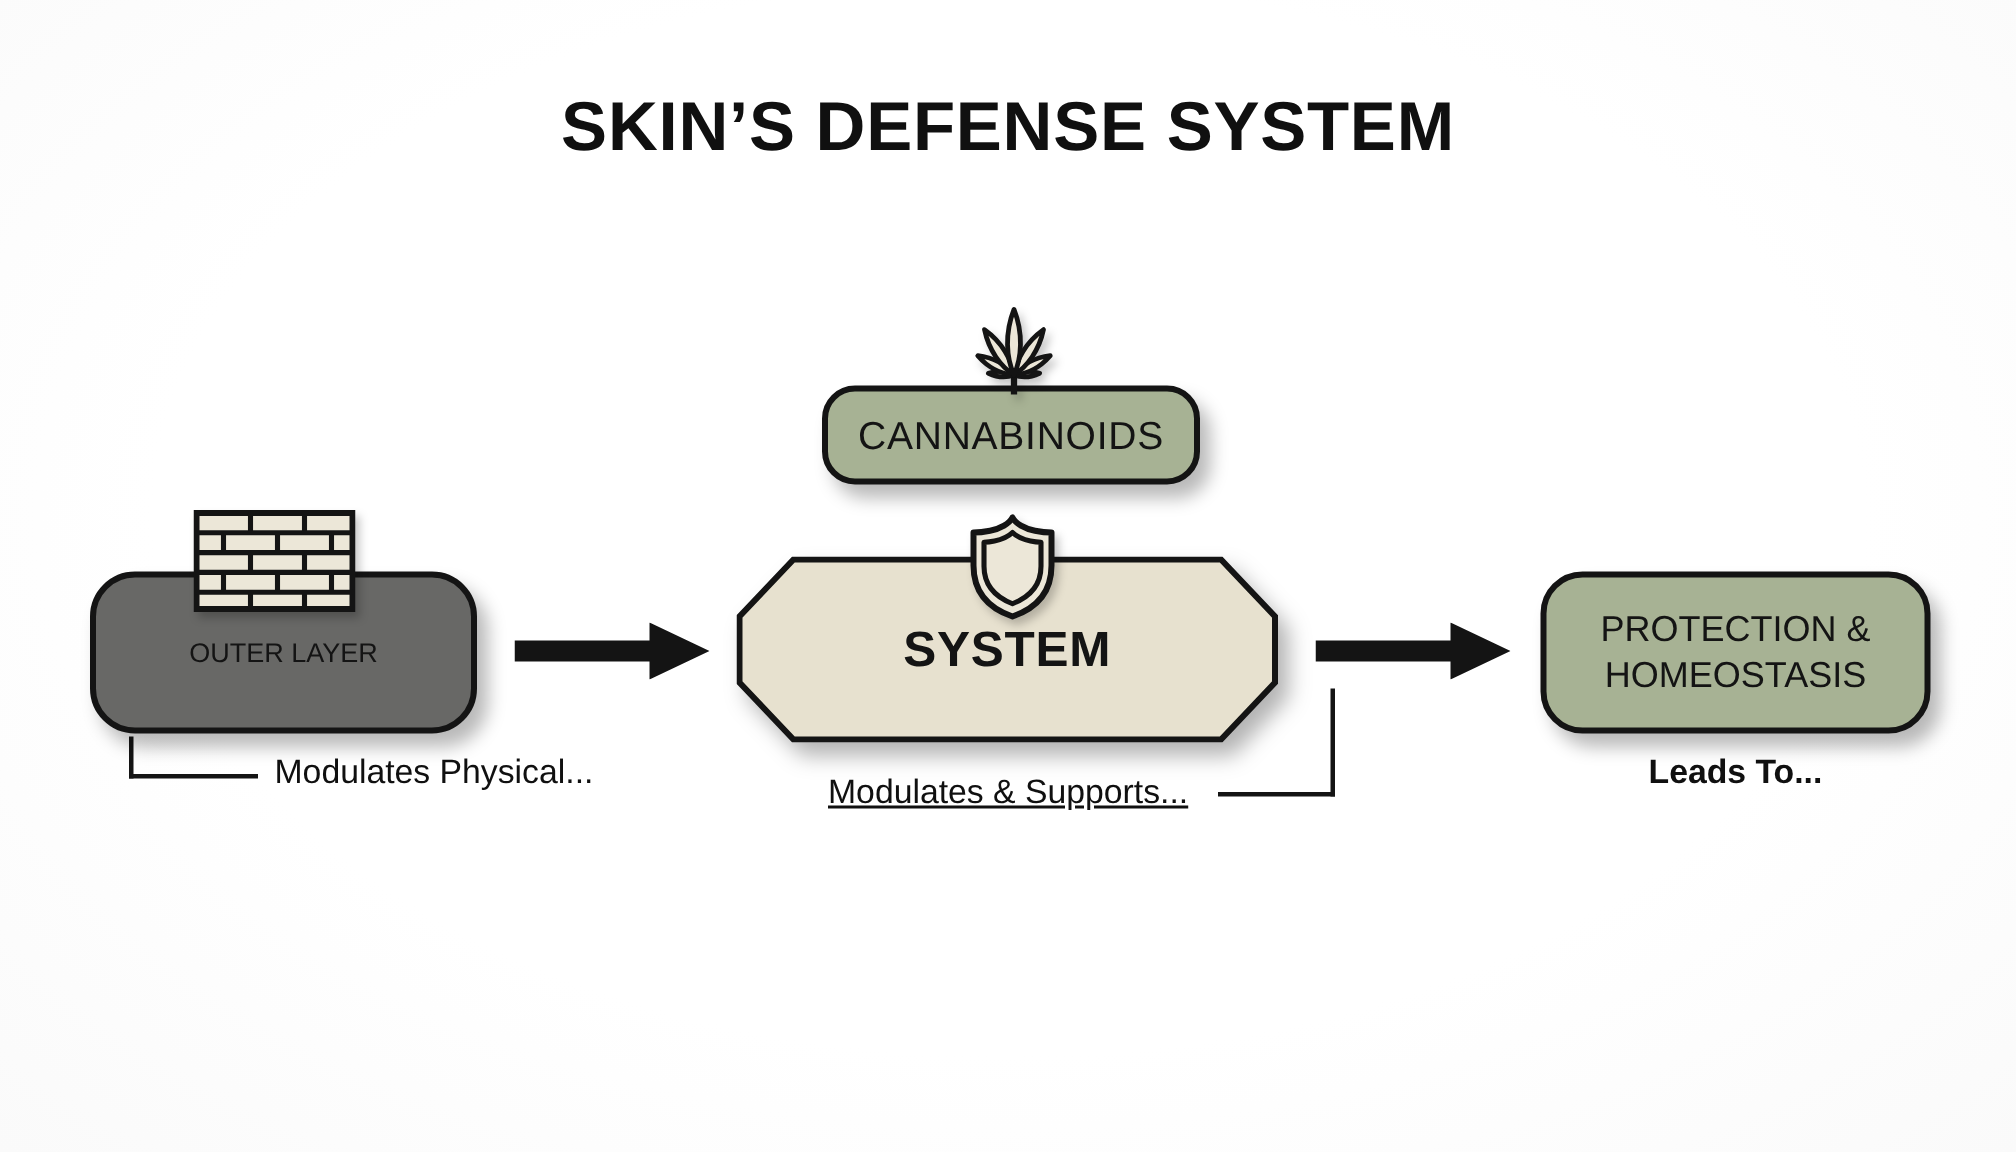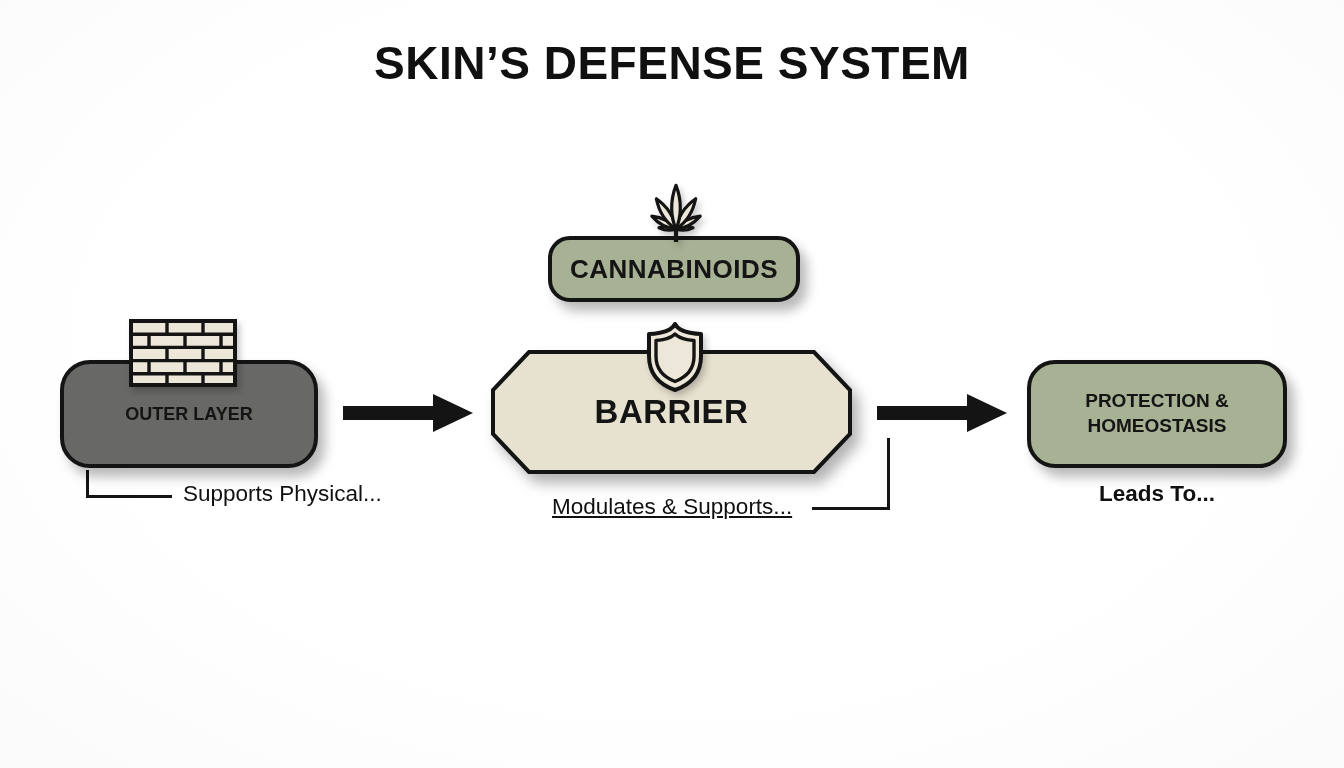--- a/index.html
+++ b/index.html
@@ -2,34 +2,34 @@
 <html><head>
 <meta charset="utf-8">
 <style>
   html,body{margin:0;padding:0;}
   body{
     width:1344px;height:768px;overflow:hidden;
     background:radial-gradient(ellipse at 50% 45%, #ffffff 60%, #fafafa 100%);
     font-family:"Liberation Sans","DejaVu Sans",sans-serif;
     color:#141414;position:relative;
   }
-  .abs{position:absolute;}
+  .abs{position:absolute;margin-top:21px;}
   .title{
     left:0;top:36px;width:1344px;text-align:center;
     font-size:46px;font-weight:800;letter-spacing:.5px;color:#101010;
   }
   .node{
     box-sizing:border-box;border:4px solid #141414;
     display:flex;align-items:center;justify-content:center;text-align:center;
-    font-weight:700;color:#141414;
+    font-weight:400;color:#141414;
     box-shadow:7px 9px 12px rgba(0,0,0,.28);
   }
   .node-gray{left:60px;top:360px;width:258px;height:108px;border-radius:30px;background:#686866;font-size:18px;z-index:2;}
   .node-green-cann{left:548px;top:236px;width:252px;height:66px;border-radius:22px;background:#a7b294;font-size:26px;z-index:2;letter-spacing:.5px;}
-  .node-green-prot{left:1027px;top:360px;width:260px;height:108px;border-radius:28px;background:#a7b294;font-size:19px;line-height:1.3;z-index:2;}
+  .node-green-prot{left:1027px;top:360px;width:260px;height:108px;border-radius:28px;background:#a7b294;font-size:24px;line-height:1.3;z-index:2;}
   .node-green-prot .inner{width:230px;}
   .octagon-wrap{left:491px;top:350px;width:361px;height:124px;z-index:1;filter:drop-shadow(7px 9px 7px rgba(0,0,0,.3));}
   .octagon-label{left:491px;top:350px;width:361px;height:124px;display:flex;align-items:center;justify-content:center;font-size:33px;font-weight:800;z-index:2;letter-spacing:.5px;}
   .icon{z-index:3;filter:drop-shadow(3px 4px 3px rgba(0,0,0,.22));}
   .brick{left:129px;top:319px;}
   .leaf{left:638px;top:181px;}
   .shield{left:645px;top:320px;}
   .arrow{z-index:1;}
   .arrow1{left:343px;top:394px;}
   .arrow2{left:877px;top:394px;}
@@ -119,34 +119,34 @@
     <path d="M30 14 C27.5 16.5 23 18.6 18 19.6 C15.5 20.1 13 20.4 11 20.5 L11 36.5 C11 49 18 56.8 30 61.5 C42 56.8 49 49 49 36.5 L49 20.5 C47 20.4 44.5 20.1 42 19.6 C37 18.6 32.5 16.5 30 14 Z" fill="none" stroke="#141414" stroke-width="3.4" stroke-linejoin="round"></path>
   </svg>
 </div>
 
 <div class="abs octagon-wrap">
   <svg width="361" height="124" viewBox="0 0 361 124">
     <polygon points="38,2 323,2 359,40 359,84 323,122 38,122 2,84 2,40" fill="#e7e1cf" stroke="#141414" stroke-width="4" stroke-linejoin="miter"></polygon>
   </svg>
 </div>
 <div class="abs octagon-label">
-  <span>BARRIER</span>
+  <span>SYSTEM</span>
 </div>
 
 <div class="abs arrow arrow2">
   <svg width="130" height="38" viewBox="0 0 130 38">
     <path d="M0 12 h90 v-12 l40 19 -40 19 v-12 h-90 z" fill="#141414"></path>
   </svg>
 </div>
 
 <div class="abs node node-green-prot">
   <div class="inner">PROTECTION &amp; HOMEOSTASIS</div>
 </div>
 
 <div class="abs conn" style="left:86px;top:470px;width:3px;height:28px;"></div>
 <div class="abs conn" style="left:86px;top:495px;width:86px;height:3px;"></div>
-<div class="abs caption cap1">Supports Physical...</div>
+<div class="abs caption cap1">Modulates Physical...</div>
 
 <div class="abs caption cap2">Modulates &amp; Supports...</div>
 <div class="abs conn" style="left:812px;top:507px;width:78px;height:3px;"></div>
 <div class="abs conn" style="left:887px;top:438px;width:3px;height:72px;"></div>
 
 <div class="abs caption cap3">Leads To...</div>
 
 </body></html>

